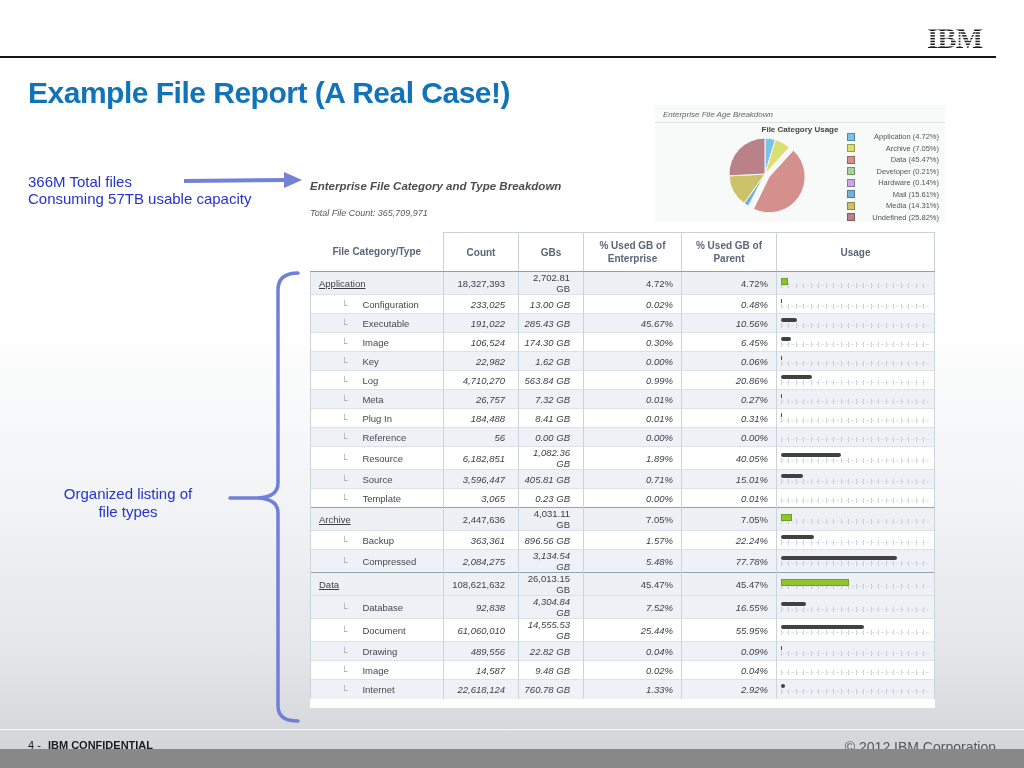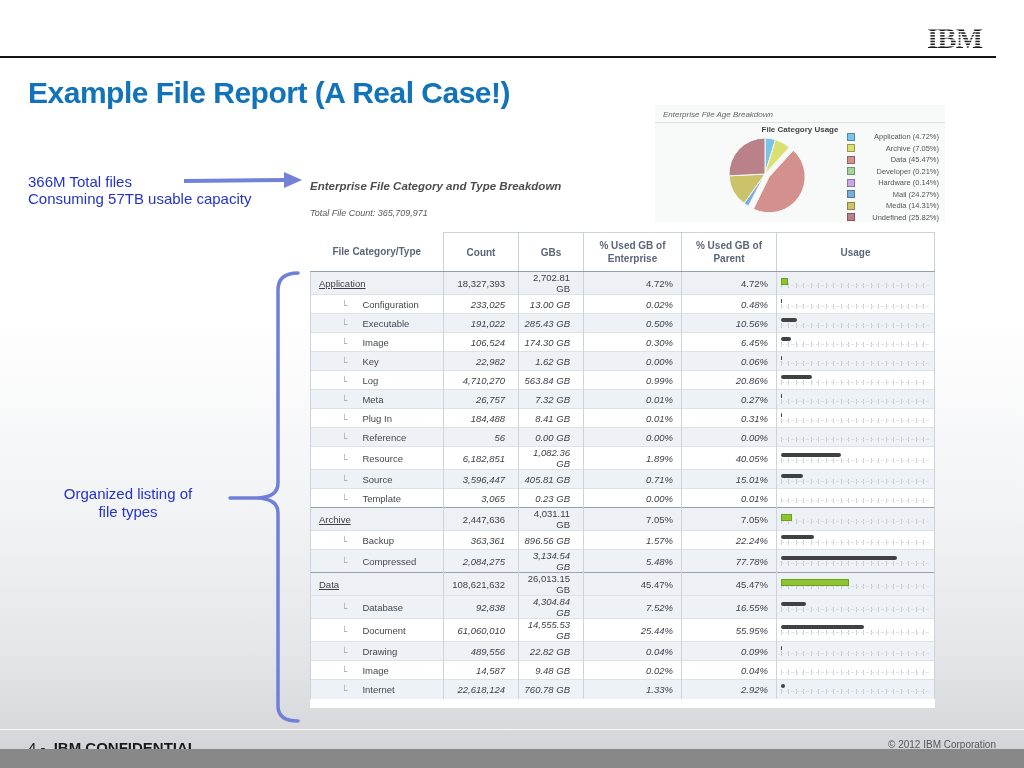--- a/index.html
+++ b/index.html
@@ -60,24 +60,24 @@
   .ticks { position:absolute; left:0; right:0; bottom:2px; height:5px;
     background-image:repeating-linear-gradient(to right,#aeb4bc 0px,#aeb4bc 1px,transparent 1px,transparent 7.5px);
     opacity:0.65; }
   .ticks::after { content:""; position:absolute; left:0; right:0; bottom:2px; height:1px;
     background-image:repeating-linear-gradient(to right,#d2d6db 0px,#d2d6db 3px,transparent 3px,transparent 5px); }
   .bar { position:absolute; left:0; top:1px; }
   .bar.sub { height:4px; background:#3f4144; border-radius:2px; }
   .bar.category { height:7px; background:#8fc431; border:1px solid #6da21f; }
   
   .footer-rule { position:absolute; left:0; top:729px; width:1024px; height:1px; background:rgba(255,255,255,0.85); }
-  .footer-left { position:absolute; left:28px; top:739px; font-size:15px; color:#1a1a1a; }
+  .footer-left { position:absolute; left:28px; top:739px; font-size:11px; color:#1a1a1a; }
   .footer-left .pg { font-weight:normal; }
   .footer-left .conf { font-weight:bold; margin-left:4px; }
-  .footer-right { position:absolute; right:28px; top:739px; font-size:10px; color:#555; }
+  .footer-right { position:absolute; right:28px; top:739px; font-size:14px; color:#555; }
 </style>
 </head>
 <body>
 
 <div class="slide">
 
   <div class="ibm-logo">
     <svg width="72" height="30" viewBox="0 0 72 30">
       <defs>
         <mask id="ibm-stripes">
@@ -143,21 +143,21 @@
         <div class="legend-row">
           <span class="legend-swatch" style="background: rgb(166, 212, 154);"></span>
           <span class="legend-label">Developer (0.21%)</span>
         </div>
         <div class="legend-row">
           <span class="legend-swatch" style="background: rgb(199, 167, 228);"></span>
           <span class="legend-label">Hardware (0.14%)</span>
         </div>
         <div class="legend-row">
           <span class="legend-swatch" style="background: rgb(119, 174, 222);"></span>
-          <span class="legend-label">Mail (24.27%)</span>
+          <span class="legend-label">Mail (15.61%)</span>
         </div>
         <div class="legend-row">
           <span class="legend-swatch" style="background: rgb(203, 194, 105);"></span>
           <span class="legend-label">Media (14.31%)</span>
         </div>
         <div class="legend-row">
           <span class="legend-swatch" style="background: rgb(187, 129, 137);"></span>
           <span class="legend-label">Undefined (25.82%)</span>
         </div>
       </div>
@@ -217,21 +217,21 @@
               <div class="ruler">
                 <div class="ticks"></div>
                 <div class="bar sub" style="width: 0.48%;"></div>
               </div>
             </td>
           </tr>
           <tr class="sub">
             <td class="cell-name"><span class="tree-glyph">└</span><span class="sub-name">Executable</span></td>
             <td class="num">191,022</td>
             <td class="num">285.43 GB</td>
-            <td class="pct">0.50%</td>
+            <td class="pct">45.67%</td>
             <td class="pct">10.56%</td>
             <td>
               <div class="ruler">
                 <div class="ticks"></div>
                 <div class="bar sub" style="width: 10.56%;"></div>
               </div>
             </td>
           </tr>
           <tr class="sub">
             <td class="cell-name"><span class="tree-glyph">└</span><span class="sub-name">Image</span></td>

